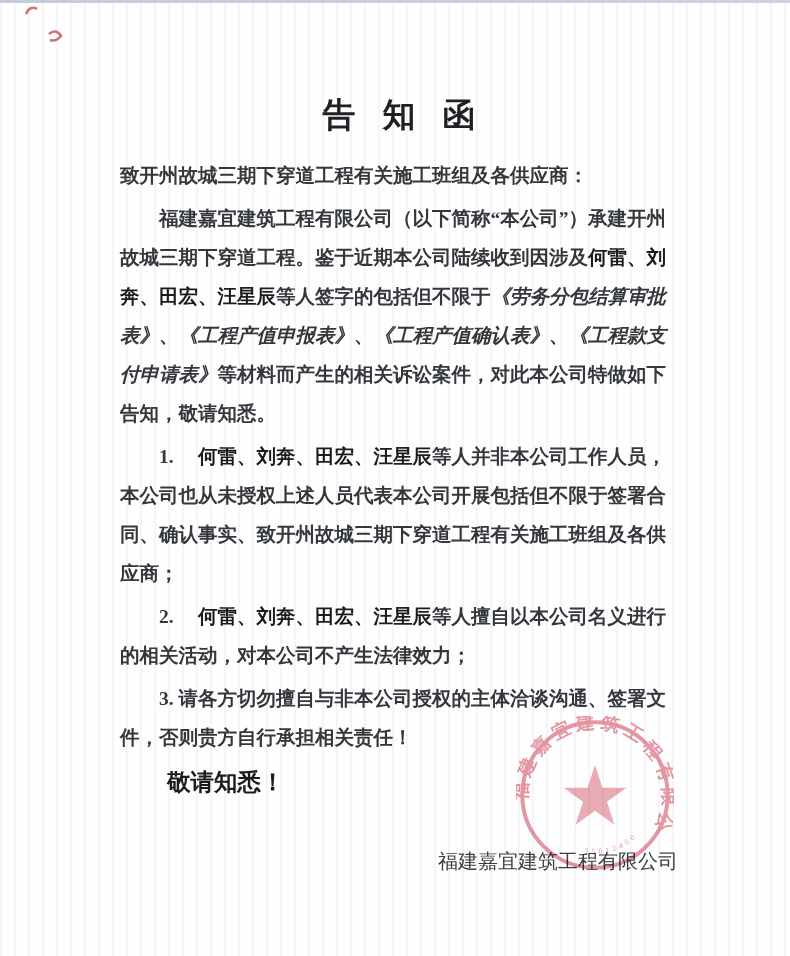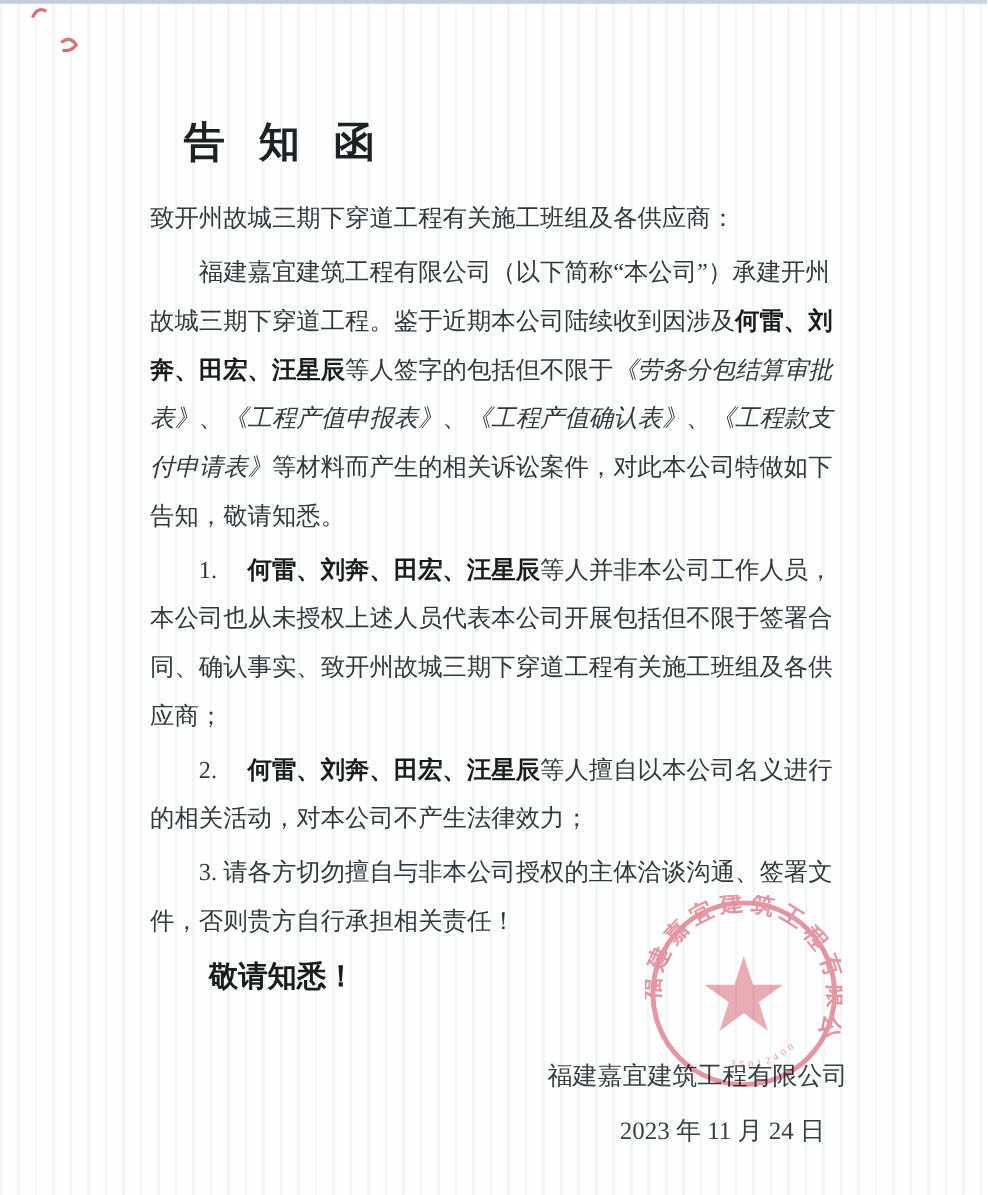--- a/index.html
+++ b/index.html
@@ -10,30 +10,30 @@
     background-image:repeating-linear-gradient(90deg,
       rgba(234,237,242,0.55) 0px, rgba(234,237,242,0.55) 2px,
       rgba(255,255,255,0) 2px, rgba(255,255,255,0) 14px);
     font-family:"Liberation Serif","DejaVu Serif",serif;
     color:#33363a;
   }
   .top-edge{position:absolute;top:0;left:0;width:790px;height:3px;
     background:linear-gradient(90deg,#c4ccda,#ccd2df);}
   .content{position:absolute;left:120px;top:0;width:558px;}
   .doc-title{
-    margin:92px 0 18px 0;
+    margin:92px 0 18px 0;text-align:center;
     font-size:33px;line-height:46px;font-weight:bold;color:#1f2023;
     letter-spacing:27px;padding-left:27px;
   }
   .body-text p{
     font-size:19.5px;line-height:39px;margin:4px 0;
     white-space:pre-wrap;text-align:left;color:#34373b;
   }
   .body-text p.indent{text-indent:2em;}
-  .seg{font-style:normal;font-weight:normal;}
+  .seg{font-style:normal;font-weight:bold;}
   .seg-bold{font-weight:bold;color:#1b1c1e;}
   .seg-book{font-style:italic;}
   .closing{
     margin:0;font-size:23.5px;line-height:42px;font-weight:bold;
     color:#1b1c1e;text-indent:2em;white-space:pre-wrap;
   }
   .signature{margin-top:36px;text-align:right;}
   .signature .company{font-size:20px;line-height:44px;color:#3a3d41;}
   .signature .date{font-size:20px;line-height:44px;color:#3a3d41;margin-right:18px;}
   .seal{
@@ -61,21 +61,20 @@
         <p class="indent"><span class="seg">福建嘉宜建筑工程有限公司（以下简称“本公司”）承建开州故城三期下穿道工程。鉴于近期本公司陆续收到因涉及</span><span class="seg seg-bold">何雷、刘奔、田宏、汪星辰</span><span class="seg">等人签字的包括但不限于</span><span class="seg seg-book">《劳务分包结算审批表》</span><span class="seg">、</span><span class="seg seg-book">《工程产值申报表》</span><span class="seg">、</span><span class="seg seg-book">《工程产值确认表》</span><span class="seg">、</span><span class="seg seg-book">《工程款支付申请表》</span><span class="seg">等材料而产生的相关诉讼案件，对此本公司特做如下告知，敬请知悉。</span></p>
         <p class="indent"><span class="seg">1.　 </span><span class="seg seg-bold">何雷、刘奔、田宏、汪星辰</span><span class="seg">等人并非本公司工作人员，本公司也从未授权上述人员代表本公司开展包括但不限于签署合同、确认事实、致开州故城三期下穿道工程有关施工班组及各供应商；</span></p>
         <p class="indent"><span class="seg">2.　 </span><span class="seg seg-bold">何雷、刘奔、田宏、汪星辰</span><span class="seg">等人擅自以本公司名义进行的相关活动，对本公司不产生法律效力；</span></p>
         <p class="indent"><span class="seg">3. 请各方切勿擅自与非本公司授权的主体洽谈沟通、签署文件，否则贵方自行承担相关责任！</span></p>
       </div>
 
     <p class="closing">敬请知悉！</p>
 
     <div class="signature">
       <div class="company">福建嘉宜建筑工程有限公司</div>
-      <div class="date">2023 年 11 月 24 日</div>
     </div>
   </div>
 
   <svg class="seal" viewBox="0 0 200 200">
     <circle cx="100" cy="100" r="92" fill="none" stroke="#cf4256" stroke-width="5"></circle>
     <defs>
       <path id="sealArc" d="M 22,138 A 86,86 0 1 1 178,138" fill="none"></path>
       <path id="sealNumArc" d="M 42,148 A 76,76 0 0 0 158,148" fill="none"></path>
     </defs>
     <text font-size="23" fill="#cf4256" font-weight="bold">

